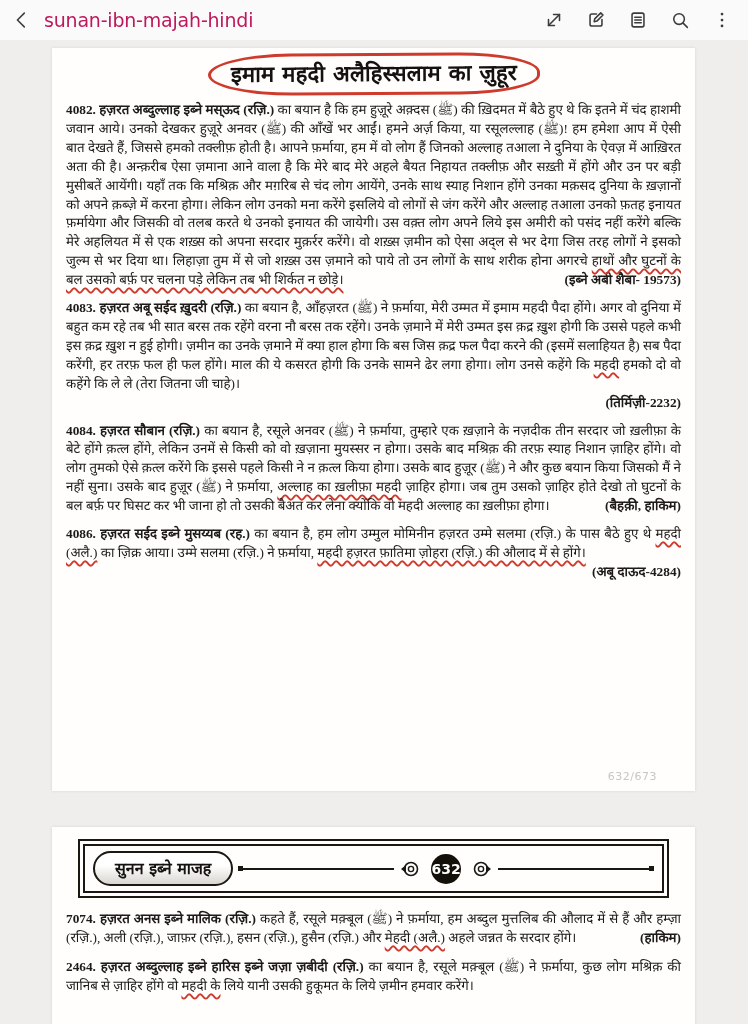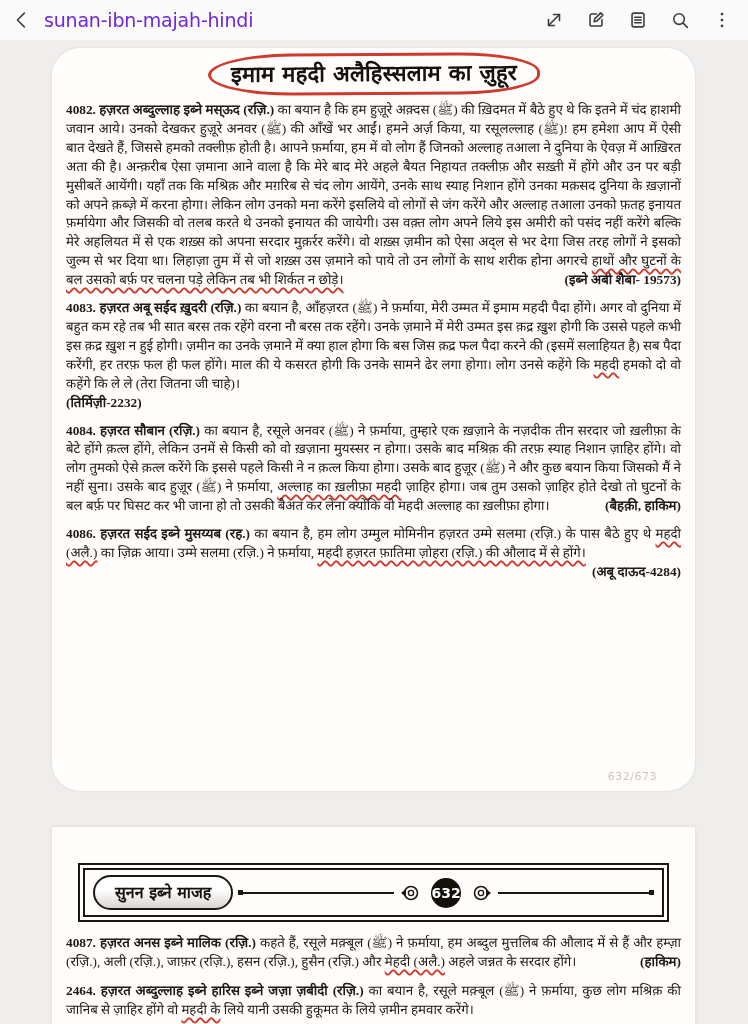--- a/index.html
+++ b/index.html
@@ -3,46 +3,46 @@
 <meta charset="utf-8">
 <style>
   * { margin:0; padding:0; box-sizing:border-box; }
   html,body { width:748px; height:1024px; overflow:hidden; }
   body { background:#efeeec; font-family:"DejaVu Sans", sans-serif; }
 
   
   .appbar { height:40px; background:#fbfafa; display:flex; align-items:center; padding:0 8px 0 4px; }
   .icon-btn { width:36px; height:36px; display:flex; align-items:center; justify-content:center; border:none; background:transparent; cursor:pointer; flex:0 0 auto; }
   .icon-btn svg { stroke:#3c3c3c; fill:none; stroke-width:1.7; stroke-linecap:round; stroke-linejoin:round; }
-  .app-title { flex:1; font-size:19px; color:#6d28d9; white-space:nowrap; overflow:hidden; text-overflow:ellipsis; padding-left:4px; letter-spacing:-0.2px; }
+  .app-title { flex:1; font-size:19px; color:#be185d; white-space:nowrap; overflow:hidden; text-overflow:ellipsis; padding-left:4px; letter-spacing:-0.2px; }
   .right-icons { display:flex; gap:6px; }
 
   
   .viewer { position:relative; height:984px; overflow:hidden; }
   .page { position:absolute; left:52px; width:643px; background:#fffefd; box-shadow:0 0 3px rgba(0,0,0,.10); }
-  .page-1 { top:8px; height:743px; overflow:hidden;border-radius:28px; }
+  .page-1 { top:8px; height:743px; overflow:hidden; }
   .page-2 { top:787px; height:360px; overflow:hidden; }
   .page-inner { padding:0 14px; }
 
   
   .heading-wrap { text-align:center; margin:5px 0 6px; }
   .circled { display:inline-block; padding:1px 20px 5px; border:3px solid #ce3a2b; border-radius:50% 50% 48% 52% / 100% 95% 90% 100%; transform:rotate(-0.4deg); }
   .chapter-heading { font-size:22px; font-weight:bold; color:#14110e; letter-spacing:0.2px; }
 
   .hadith { font-size:13.3px; line-height:18.9px; text-align:justify; color:#1d1a17; margin-bottom:9px;font-family:Liberation Serif, serif; }
   .page-2 .hadith { margin-bottom:10px; }
   .opener { font-weight:bold; }
   .ru { text-decoration-line:underline; text-decoration-style:wavy; text-decoration-color:#ce3a2b; text-decoration-thickness:1.8px; text-underline-offset:3px; }
   .ref { float:right; font-weight:bold; padding-left:10px; }
-  .ref-block { display:block; font-weight:bold; }
+  .ref-block { display:block; text-align:right; font-weight:bold; }
 
   .page-num { position:absolute; right:38px; bottom:8px; font-size:11px; color:#c9c6c1; letter-spacing:0.5px; }
 
   
-  .banner { margin:36px 12px 12px; border:2px solid #1b1812; padding:3px; }
+  .banner { margin:12px 12px 12px; border:2px solid #1b1812; padding:3px; }
   .banner-inner { border:2px solid #1b1812; display:flex; align-items:center; padding:5px 8px; gap:5px; }
   .pill { border:2px solid #1b1812; border-radius:18px; padding:4px 20px 5px; font-weight:bold; font-size:16px; white-space:nowrap; color:#14110e; background:linear-gradient(to bottom, #ffffff 40%, #d9d6d1 100%); }
   .conn { flex:1; display:flex; align-items:center; min-width:14px; }
   .hline { height:2px; background:#1b1812; flex:1; }
   .sq { width:5px; height:5px; background:#1b1812; flex:0 0 auto; }
   .orn { display:flex; align-items:center; gap:12px; }
   .orn svg { display:block; }
   .page-circle { width:30px; height:30px; border-radius:50%; background:#121008; color:#fff; display:flex; align-items:center; justify-content:center; font-weight:bold; font-size:14px; flex:0 0 auto; }
 </style>
 </head>
@@ -134,19 +134,19 @@
                 <circle cx="12" cy="12" r="2.6" fill="none" stroke="#1b1812" stroke-width="1.4"></circle>
               </svg>
           </span>
           <span class="conn">
               <span class="hline"></span>
               <span class="sq"></span>
             </span>
         </div>
       </div>
       <div id="hadiths-2">
-          <div class="hadith"><span class="opener">4087. हज़रत अनस इब्ने मालिक (रज़ि.) </span><span>कहते हैं, रसूले मक़्बूल (ﷺ) ने फ़र्माया, हम अब्दुल मुत्तलिब की औलाद में से हैं और हम्ज़ा (रज़ि.), अली (रज़ि.), जाफ़र (रज़ि.), हसन (रज़ि.), हुसैन (रज़ि.) और </span><span class="ru">मेहदी (अलै.)</span><span> अहले जन्नत के सरदार होंगे।</span><span class="ref">(हाकिम)</span></div>
+          <div class="hadith"><span class="opener">7074. हज़रत अनस इब्ने मालिक (रज़ि.) </span><span>कहते हैं, रसूले मक़्बूल (ﷺ) ने फ़र्माया, हम अब्दुल मुत्तलिब की औलाद में से हैं और हम्ज़ा (रज़ि.), अली (रज़ि.), जाफ़र (रज़ि.), हसन (रज़ि.), हुसैन (रज़ि.) और </span><span class="ru">मेहदी (अलै.)</span><span> अहले जन्नत के सरदार होंगे।</span><span class="ref">(हाकिम)</span></div>
           <div class="hadith"><span class="opener">2464. हज़रत अब्दुल्लाह इब्ने हारिस इब्ने जज़ा ज़बीदी (रज़ि.) </span><span>का बयान है, रसूले मक़्बूल (ﷺ) ने फ़र्माया, कुछ लोग मश्रिक़ की जानिब से ज़ाहिर होंगे वो </span><span class="ru">महदी के</span><span> लिये यानी उसकी हुकूमत के लिये ज़मीन हमवार करेंगे।</span></div>
         </div>
     </div>
   </section>
 
 </div>
 
 </body></html>

